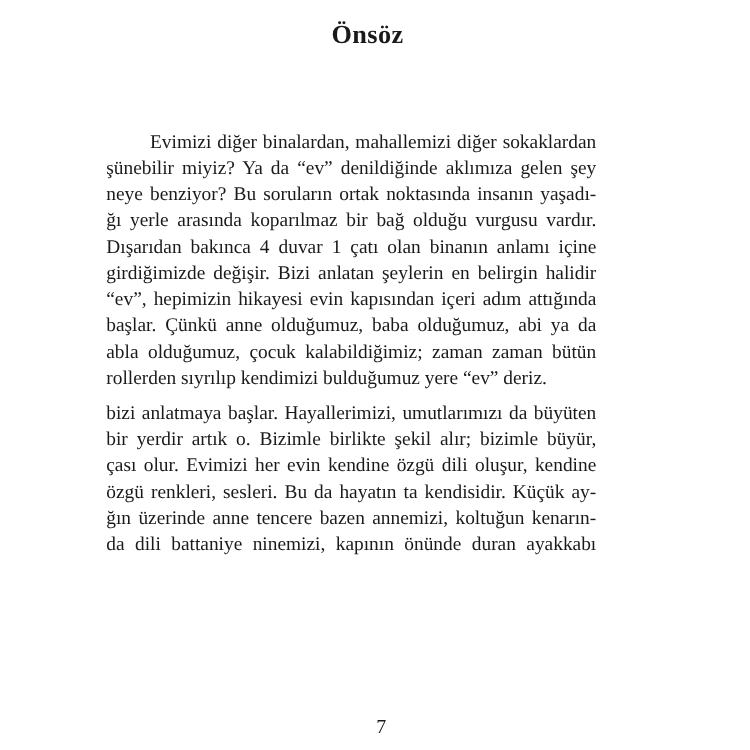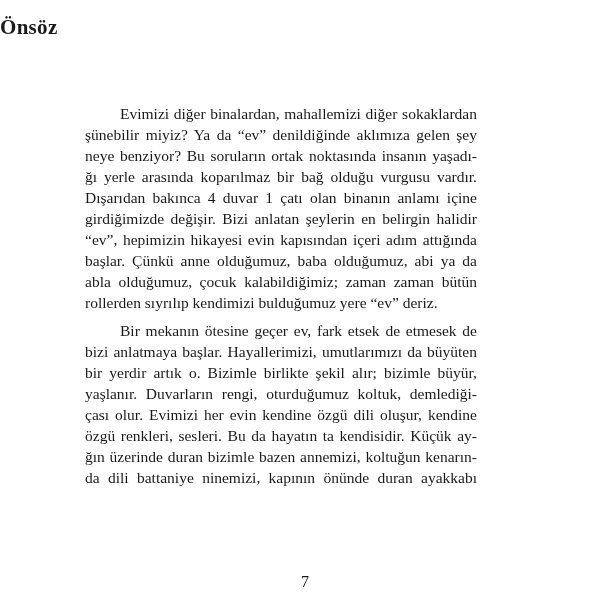--- a/index.html
+++ b/index.html
@@ -19,20 +19,21 @@
     background: var(--page-bg, #ffffff);
     color: var(--page-fg, #1a1a1a);
     overflow: hidden;
   }
   .title {
     position: absolute;
     top: 15px;
     left: 0;
     width: 588px;
     margin: 0;
+    text-align: center;
     font-size: 21px;
     font-weight: bold;
     letter-spacing: 0.3px;
   }
   .body-text {
     position: absolute;
     top: 103px;
     left: 85px;
     width: 392px;
     font-size: 15.5px;
@@ -76,25 +77,23 @@
         <div class="line">neye benziyor? Bu soruların ortak noktasında insanın yaşadı-</div>
         <div class="line">ğı yerle arasında koparılmaz bir bağ olduğu vurgusu vardır.</div>
         <div class="line">Dışarıdan bakınca 4 duvar 1 çatı olan binanın anlamı içine</div>
         <div class="line">girdiğimizde değişir. Bizi anlatan şeylerin en belirgin halidir</div>
         <div class="line">“ev”, hepimizin hikayesi evin kapısından içeri adım attığında</div>
         <div class="line">başlar. Çünkü anne olduğumuz, baba olduğumuz, abi ya da</div>
         <div class="line">abla olduğumuz, çocuk kalabildiğimiz; zaman zaman bütün</div>
         <div class="line no-justify-last">rollerden sıyrılıp kendimizi bulduğumuz yere “ev” deriz.</div>
       </div>
       <div class="paragraph">
-        <div class="line first-line">Bir mekanın ötesine geçer ev, fark etsek de etmesek de</div>
         <div class="line">bizi anlatmaya başlar. Hayallerimizi, umutlarımızı da büyüten</div>
         <div class="line">bir yerdir artık o. Bizimle birlikte şekil alır; bizimle büyür,</div>
-        <div class="line">yaşlanır. Duvarların rengi, oturduğumuz koltuk, demlediği-</div>
         <div class="line">çası olur. Evimizi her evin kendine özgü dili oluşur, kendine</div>
         <div class="line">özgü renkleri, sesleri. Bu da hayatın ta kendisidir. Küçük ay-</div>
-        <div class="line">ğın üzerinde duran bizimle bazen annemizi, koltuğun kenarın-</div>
+        <div class="line">ğın üzerinde anne tencere bazen annemizi, koltuğun kenarın-</div>
         <div class="line">da dili battaniye ninemizi, kapının önünde duran ayakkabı</div>
       </div>
     </div>
 
   <div class="page-number">7</div>
 </div>
 
 </body></html>

